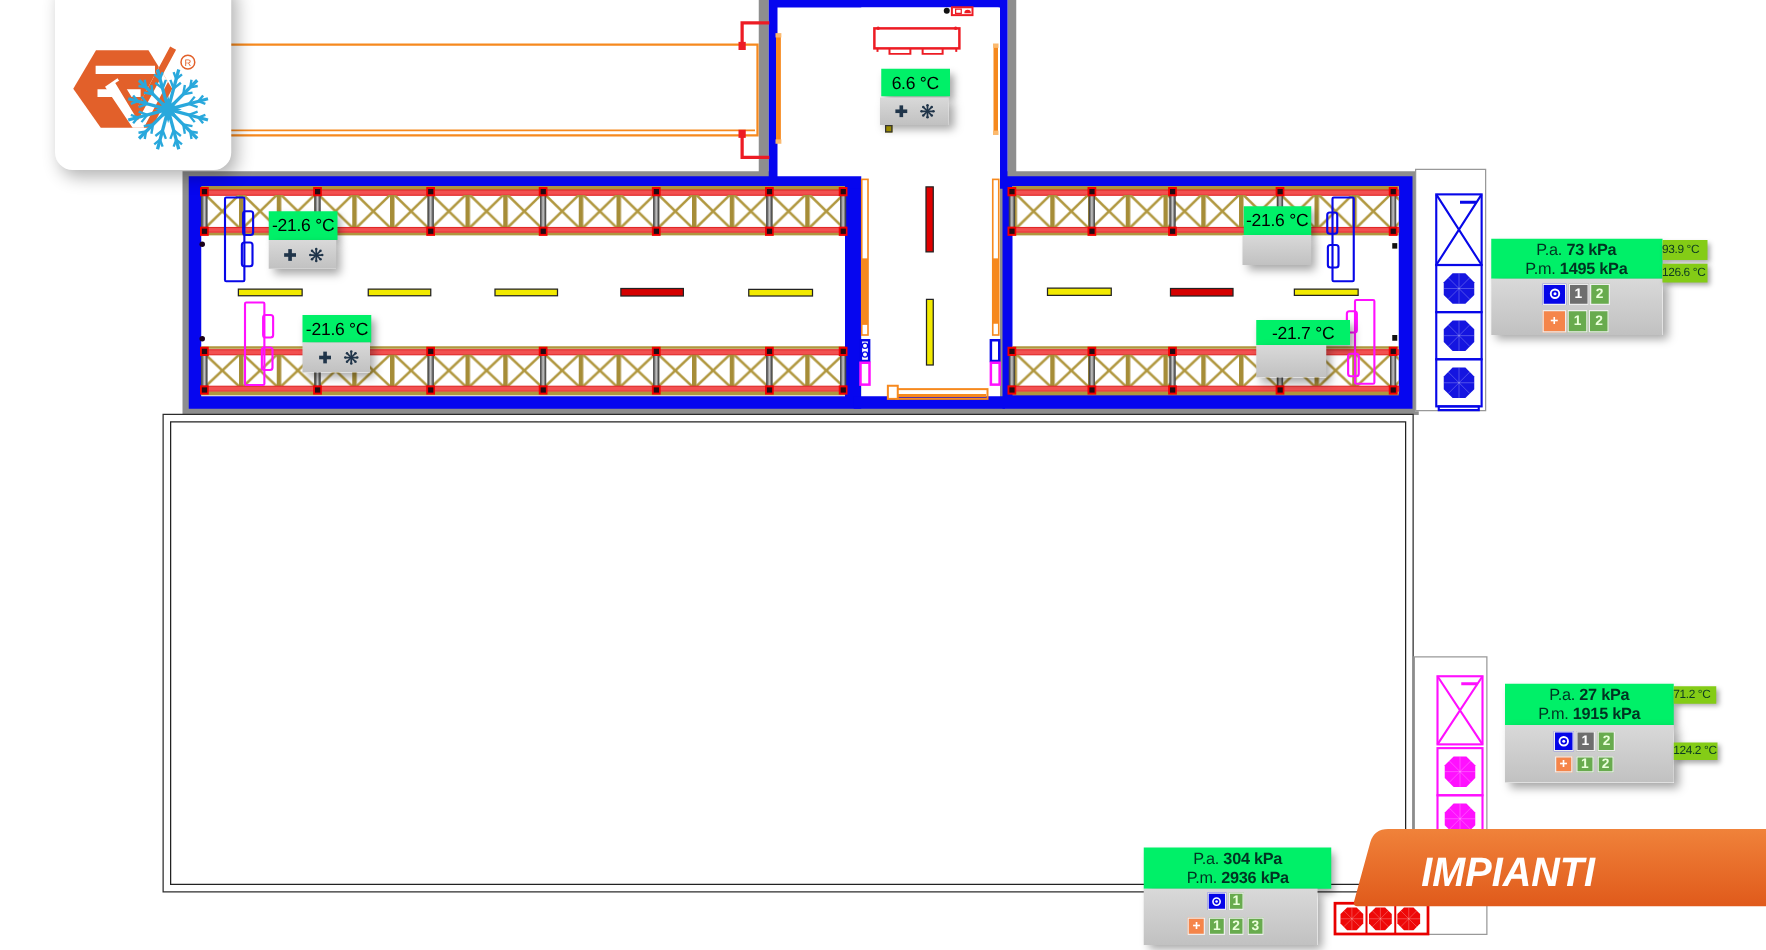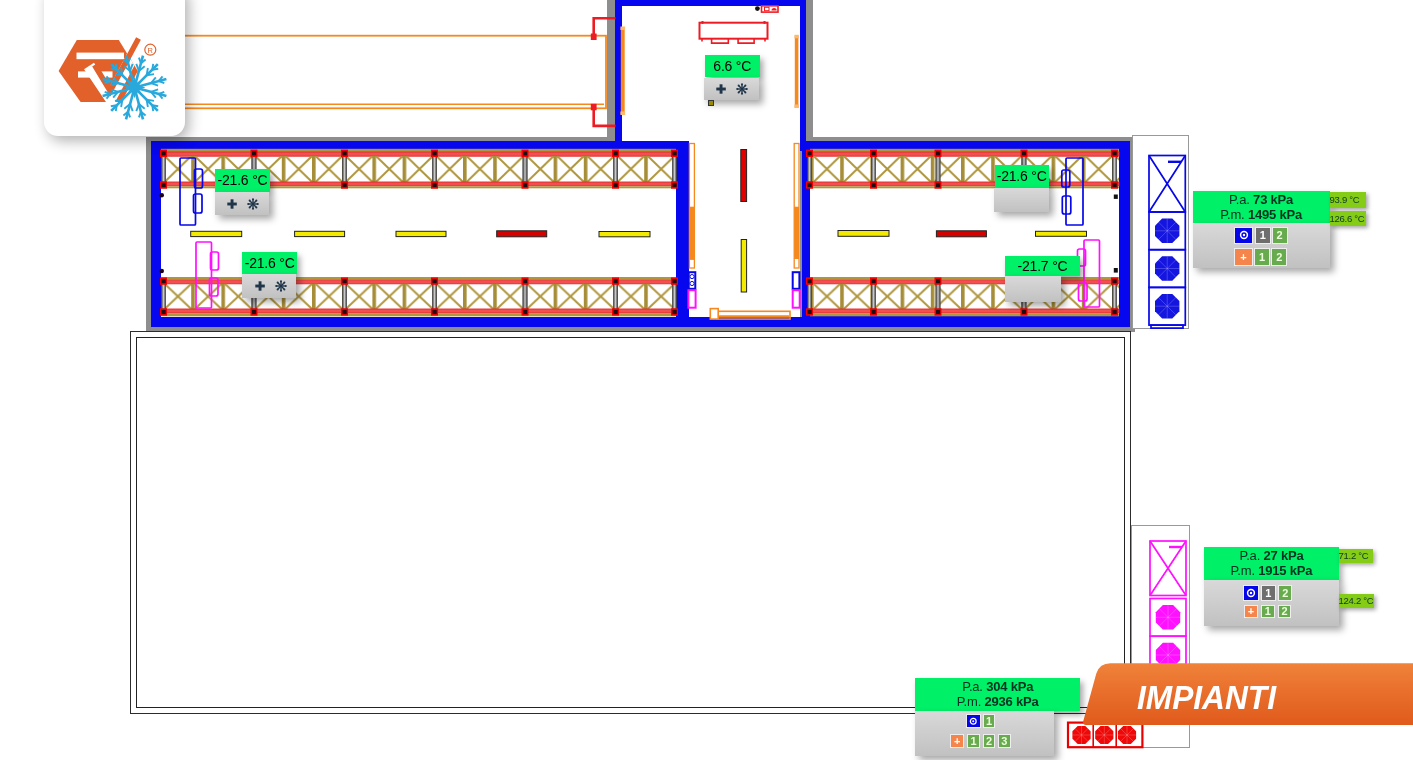--- a/index.html
+++ b/index.html
@@ -513,21 +513,21 @@
     </svg>
   </div>
 <div class="btn bdark" style="left:1261px;top:585px;width:14.7px;height:16px">1</div>
 <div class="btn bgreen" style="left:1278.3px;top:585px;width:13.8px;height:16px">2</div>
 <div class="btn borange" style="left:1244.2px;top:604.6px;width:13.4px;height:13.4px">+</div>
 <div class="btn bgreen" style="left:1261.2px;top:604.6px;width:13.4px;height:13.4px">1</div>
 <div class="btn bgreen" style="left:1277.6px;top:604.6px;width:13.8px;height:13.4px">2</div>
 <div class="slab" style="left:1338.6px;top:549px;width:34.1px;height:13.5px;line-height:13.5px">71.2 °C</div>
 <div class="slab" style="left:1338.6px;top:594px;width:35.2px;height:13.8px;line-height:13.8px">124.2 °C</div>
 
-<div class="glabel" style="left:915.2px;top:677.9px;width:165px;height:32.7px;font-size:13px;color:#032">
+<div class="glabel" style="left:915.2px;top:677.9px;width:150px;height:32.7px;font-size:13px;color:#032">
   <div style="margin-top:1px">P.a. <b>304 kPa</b></div>
     <div>P.m. <b>2936 kPa</b></div>
   </div>
 <div class="gpanel" style="left:915.2px;top:710.6px;width:139.1px;height:45.4px"></div>
 <div class="btn bblue" style="left:966.1px;top:713.5px;width:14.5px;height:14.5px">
     <svg class="tgt" style="width:8.5px;height:8.5px" viewBox="0 0 10 10">
       <circle cx="5" cy="5" r="3.4" fill="none" stroke="#fff" stroke-width="1.5"></circle>
       <circle cx="5" cy="5" r="1.2" fill="#fff"></circle>
     </svg>
   </div>

